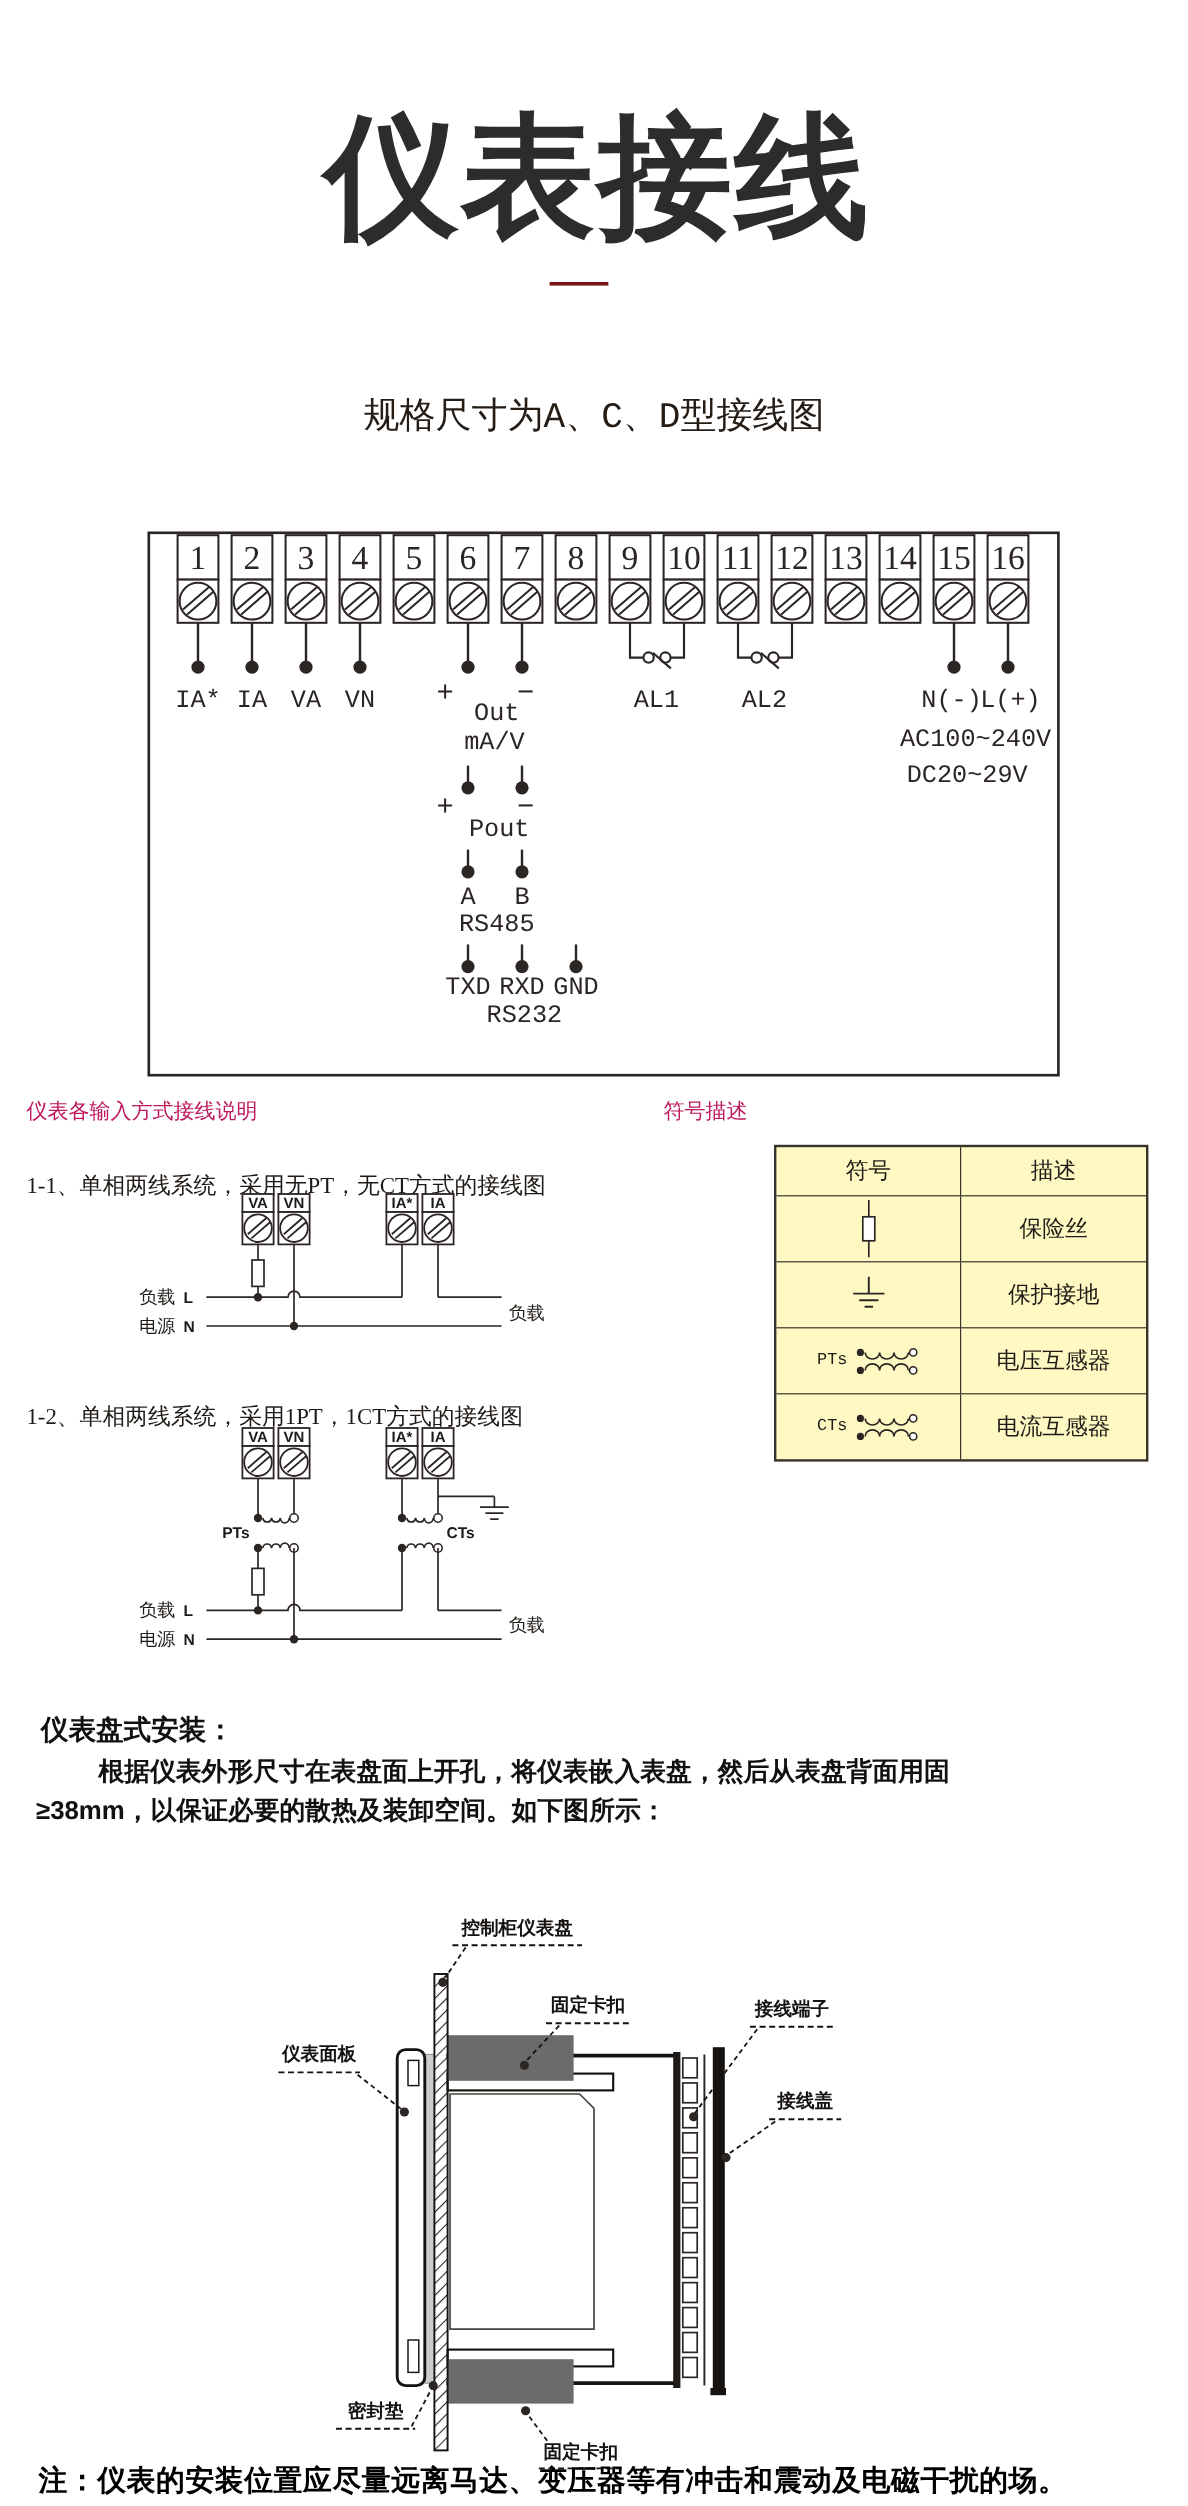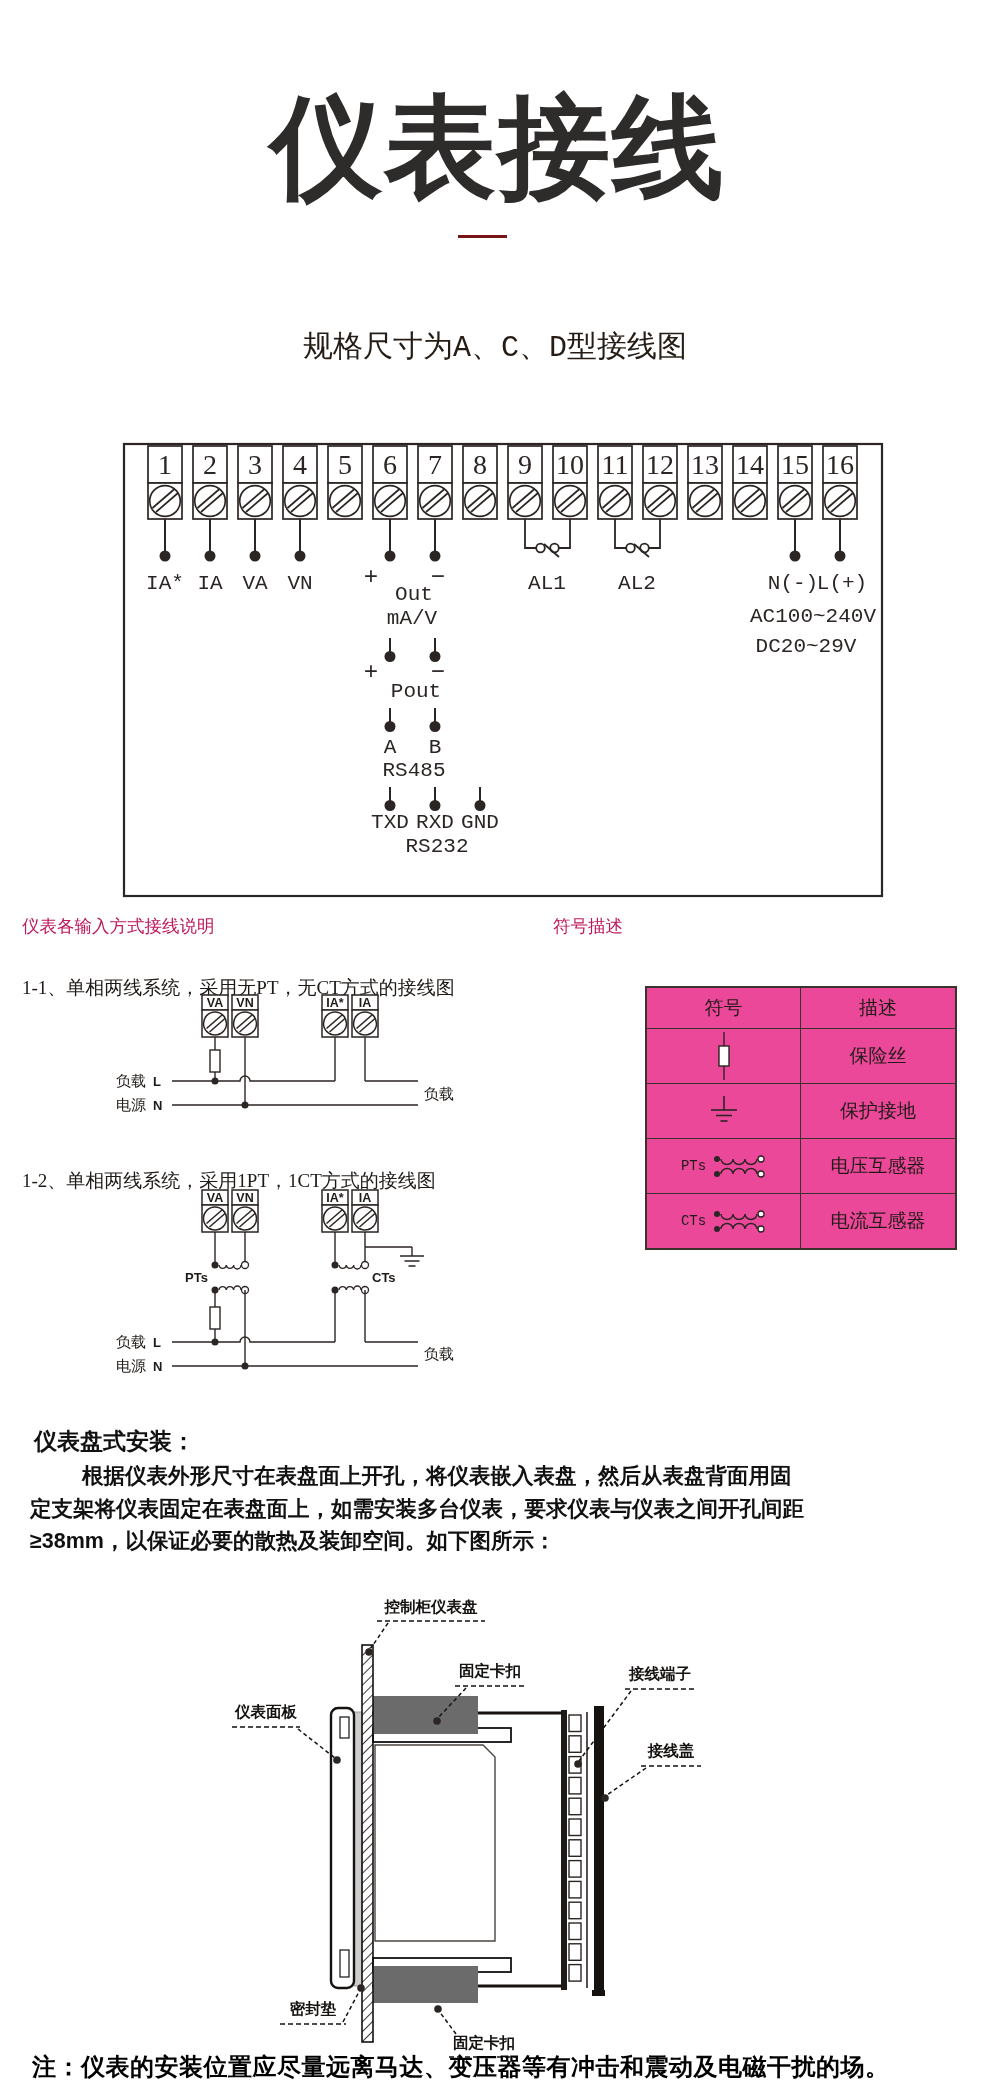--- a/index.html
+++ b/index.html
@@ -27,22 +27,22 @@
   .t-song{font:15px "Liberation Serif","DejaVu Serif",serif;fill:#1f1a16;}
   .t-lab13{font:bold 13px "Liberation Sans",sans-serif;fill:#1e1a18;}
   .t-inst{font:bold 15.5px "Liberation Sans",sans-serif;fill:#151210;text-anchor:middle;}
   .w{stroke:#2b2523;stroke-width:1.4;fill:none;}
   .wf{fill:#fff;stroke:#2b2523;stroke-width:1.4;}
   .dotf{fill:#2b2523;stroke:none;}
   .doto{fill:#fff;stroke:#2b2523;stroke-width:1.3;}
   .dash{stroke:#151210;stroke-width:1.6;stroke-dasharray:5 3;fill:none;}
   .lead{stroke:#151210;stroke-width:1.5;stroke-dasharray:4 3;fill:none;}
   
-  .symtable{position:absolute;left:645px;top:986px;width:308px;border:2px solid #39322d;
-            display:grid;grid-template-columns:154px 154px;background:#ec4899;}
+  .symtable{position:absolute;left:645px;top:954px;width:308px;border:2px solid #39322d;
+            display:grid;grid-template-columns:154px 154px;background:#fef9c3;}
   .symtable .c{display:flex;align-items:center;justify-content:center;gap:6px;
                border-bottom:1.5px solid #39322d;height:54px;
                font-family:"Liberation Serif","DejaVu Serif",serif;font-size:19px;color:#1f1a16;}
   .symtable .hd{height:40px;}
   .symtable .c1{border-right:1.5px solid #39322d;}
   .symtable .last{border-bottom:none;}
   .symtable .tlbl{font:14px "Liberation Mono","DejaVu Sans Mono",monospace;color:#1e1a18;}
 </style>
 </head>
 <body>
@@ -322,21 +322,20 @@
         <path class="w" d="M9,13 A6,5.5 0 0 0 21,13 A6,5.5 0 0 0 33,13 A6,5.5 0 0 0 45,13"></path>
         <path class="w" d="M9,28 A6,5.5 0 0 1 21,28 A6,5.5 0 0 1 33,28 A6,5.5 0 0 1 45,28"></path>
       </svg>
     </div>
     <div class="c last">电流互感器</div>
   </div>
 
   <div class="abs h-bold" style="left:34px;top:1426px">仪表盘式安装：</div>
   <div class="abs para" style="left:30px;top:1460px">
     <div class="ind">根据仪表外形尺寸在表盘面上开孔，将仪表嵌入表盘，然后从表盘背面用固</div>
-    <div>定支架将仪表固定在表盘面上，如需安装多台仪表，要求仪表与仪表之间开孔间距</div>
     <div>≥38mm，以保证必要的散热及装卸空间。如下图所示：</div>
   </div>
 
   <svg class="abs" style="left:150px;top:1590px" width="610" height="470" viewBox="0 0 610 470">
     <defs>
       <pattern id="hatch" width="7" height="7" patternUnits="userSpaceOnUse" patternTransform="rotate(45)">
         <line x1="0" y1="0" x2="0" y2="7" stroke="#2b2523" stroke-width="1.8"></line>
       </pattern>
     </defs>
 

